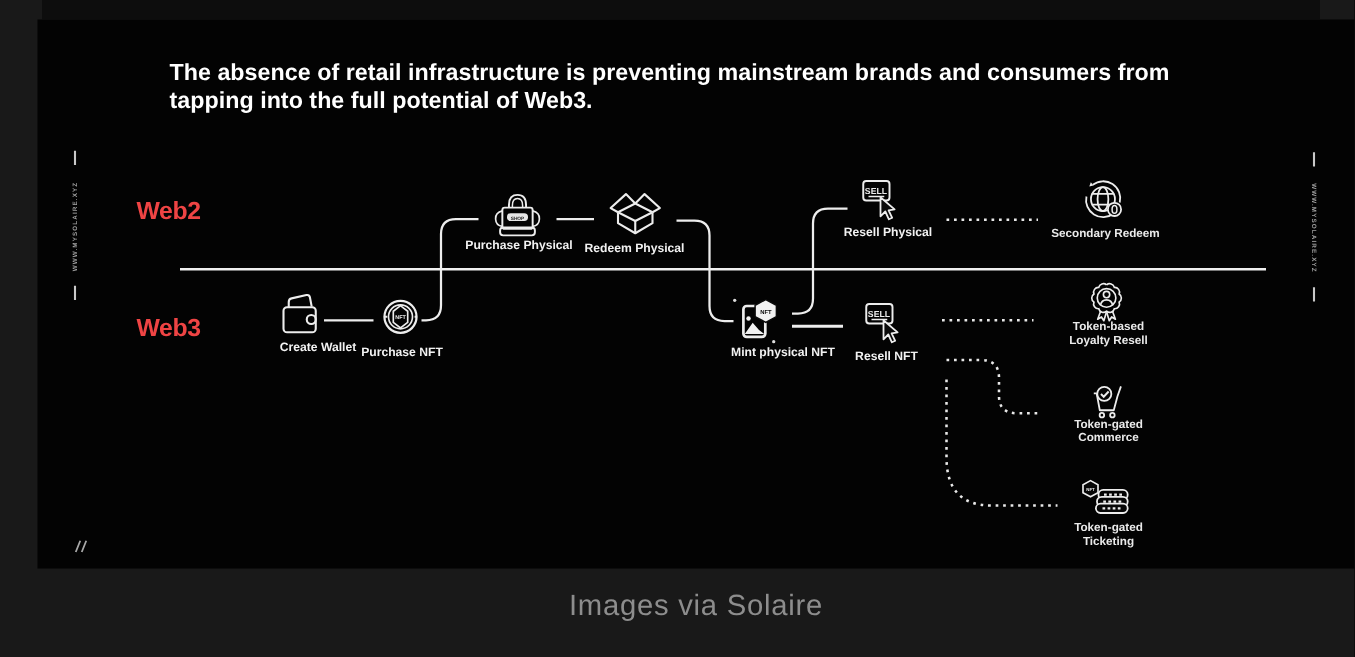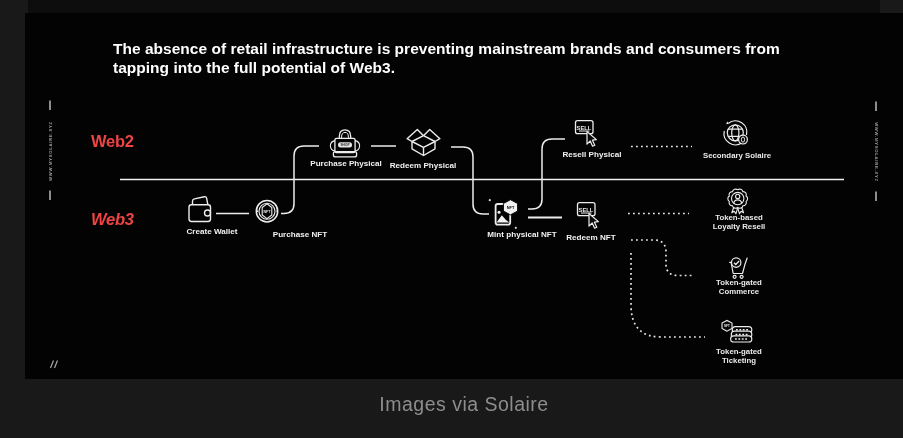--- a/index.html
+++ b/index.html
@@ -17,33 +17,33 @@
 .vert{position:absolute;color:#9f9f9f;font-size:4.2px;font-weight:bold;letter-spacing:0.75px;white-space:pre;}
 #cap{position:absolute;left:0;top:393px;width:928px;text-align:center;color:#8d8d8d;font-size:19.5px;letter-spacing:0.5px;}
 </style>
 </head>
 <body>
 <div id="slide"></div>
 <div style="position:absolute;left:28px;top:0;width:852px;height:13px;background:#0d0d0d;"></div>
 <div class="h1">The absence of retail infrastructure is preventing mainstream brands and consumers from
 tapping into the full potential of Web3.</div>
 <div class="webl" style="left:91px;top:131.5px;">Web2</div>
-<div class="webl" style="left:91px;top:209.5px;font-style:italic;">Web3</div>
+<div class="webl" style="left:91px;top:209.5px;">Web3</div>
 
 <div class="vert" style="left:50px;top:151px;transform:translate(-50%,-50%) rotate(-90deg);">WWW.MYSOLAIRE.XYZ</div>
 <div class="vert" style="left:876px;top:152px;transform:translate(-50%,-50%) rotate(90deg);">WWW.MYSOLAIRE.XYZ</div>
 
 <div class="lbl" style="left:212px;top:228px;text-align:center;">Create Wallet</div>
-<div class="lbl" style="left:268px;top:231px;margin-left:32px;">Purchase NFT</div>
+<div class="lbl" style="left:268px;top:231px;">Purchase NFT</div>
 <div class="lbl" style="left:346px;top:160px;">Purchase Physical</div>
 <div class="lbl" style="left:423px;top:162px;">Redeem Physical</div>
 <div class="lbl" style="left:504px;top:231px;padding-left:36px;">Mint physical NFT</div>
 <div class="lbl" style="left:592px;top:151px;">Resell Physical</div>
-<div class="lbl" style="left:591px;top:234px;">Redeem NFT</div>
-<div class="lbl2" style="left:737px;top:152px;">Secondary Solaire</div>
+<div class="lbl" style="left:591px;top:234px;">Resell NFT</div>
+<div class="lbl2" style="left:737px;top:152px;">Secondary Redeem</div>
 <div class="lbl2" style="left:739px;top:214px;">Token-based
 Loyalty Resell</div>
 <div class="lbl2" style="left:739px;top:279px;">Token-gated
 Commerce</div>
 <div class="lbl2" style="left:739px;top:348px;">Token-gated
 Ticketing</div>
 
 <div id="cap">Images via Solaire</div>
 
 <svg id="svg" width="903" height="438" viewBox="0 0 903 438">

